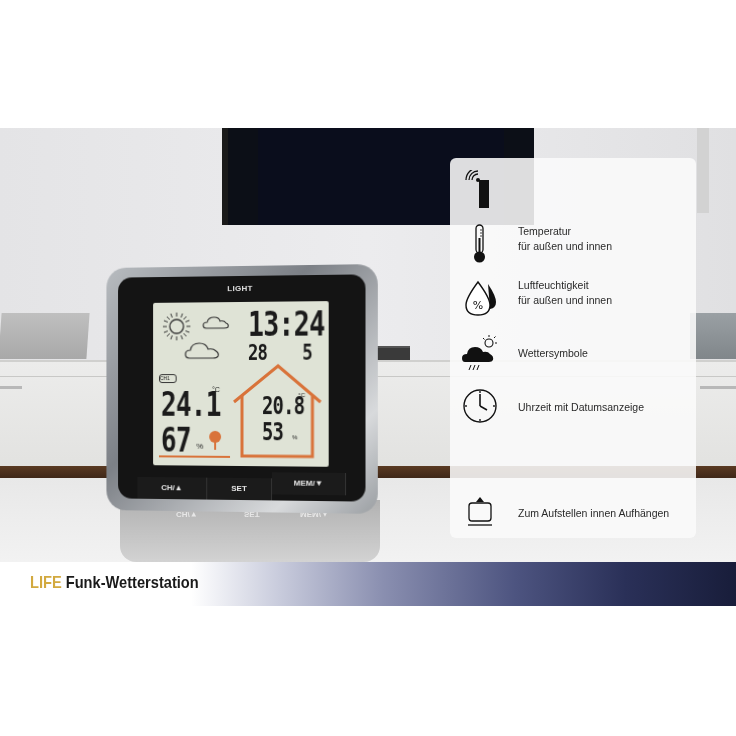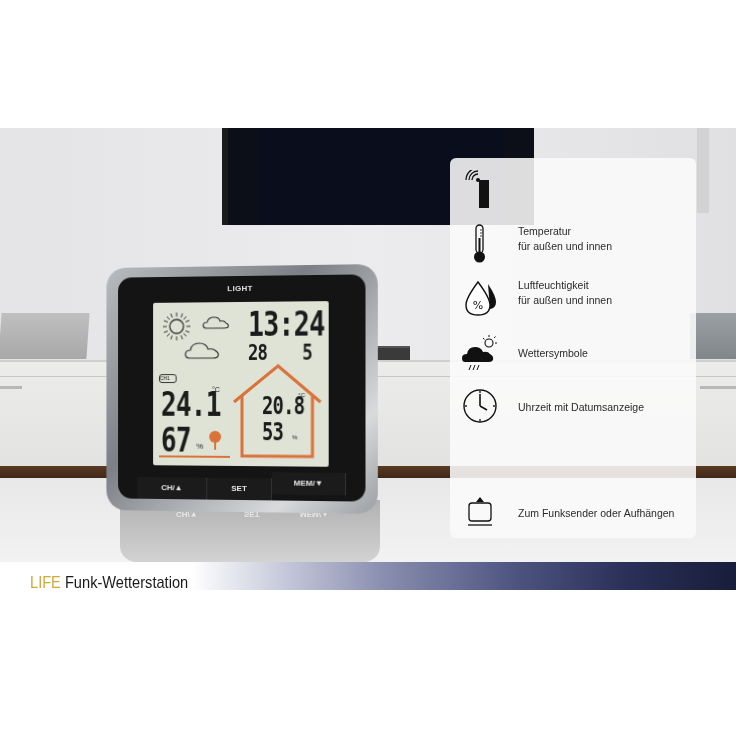--- a/index.html
+++ b/index.html
@@ -30,22 +30,22 @@
   .reflection{position:absolute;left:120px;top:372px;width:260px;height:62px;opacity:.35;background:linear-gradient(180deg,#4a4a4a,#9a9a9a);border-radius:0 0 16px 16px;}
   .refl-text{position:absolute;top:10px;color:#ddd;font-size:8px;font-weight:bold;transform:scaleY(-1);}
 
   
   .panel{position:absolute;left:450px;top:158px;width:246px;height:380px;background:rgba(250,250,250,.88);border-radius:6px;}
   .feat{position:absolute;left:0;width:246px;height:50px;}
   .feat .ic{position:absolute;left:12px;top:0;width:36px;height:40px;}
   .feat .txt{position:absolute;left:68px;top:0;color:#2a2a2a;font-size:10.5px;line-height:15px;}
 
   
-  .banner{position:absolute;left:0;top:562px;width:736px;height:28px;
-    background:linear-gradient(90deg,#ffffff 0%,#ffffff 26%,#c8cbdc 38%,#8a8fb0 52%,#4d5480 70%,#2a3058 85%,#181d3a 100%);}
+  .banner{position:absolute;left:0;top:562px;width:736px;height:44px;
+    background:linear-gradient(90deg,#ffffff 0%,#ffffff 26%,#c8cbdc 38%,#8a8fb0 52%,#4d5480 70%,#2a3058 85%,#181d3a 100%);font-weight:bold;}
   .banner-title{position:absolute;left:30px;top:11px;font-size:17px;color:#1a1a1a;transform:scaleX(.86);transform-origin:left top;white-space:nowrap;}
   .banner-brand{color:#d2a93f;}
 </style>
 </head>
 <body>
 
 <div class="photo">
   <div class="wall"></div>
   <div class="wall-switch"></div>
   <div class="tv">
@@ -215,20 +215,20 @@
   </div>
 
 
   <div class="feat" style="top:336px;">
     <svg class="ic" viewBox="0 0 36 40">
       <polygon points="14,8 18,3 22,8" fill="#111"></polygon>
       <rect x="7" y="9" width="22" height="18" rx="3" fill="none" stroke="#111" stroke-width="1.3"></rect>
       <line x1="6" y1="31" x2="30" y2="31" stroke="#111" stroke-width="1.3"></line>
     </svg>
     <div class="txt" style="top:12px;">
-      <div>Zum Funksender oder Aufhängen</div>
+      <div>Zum Aufstellen innen Aufhängen</div>
     </div>
   </div>
 </div>
 
 <div class="banner">
   <div class="banner-title"><span class="banner-brand">LIFE</span><span> Funk-Wetterstation</span></div>
 </div>
 
 </body></html>

